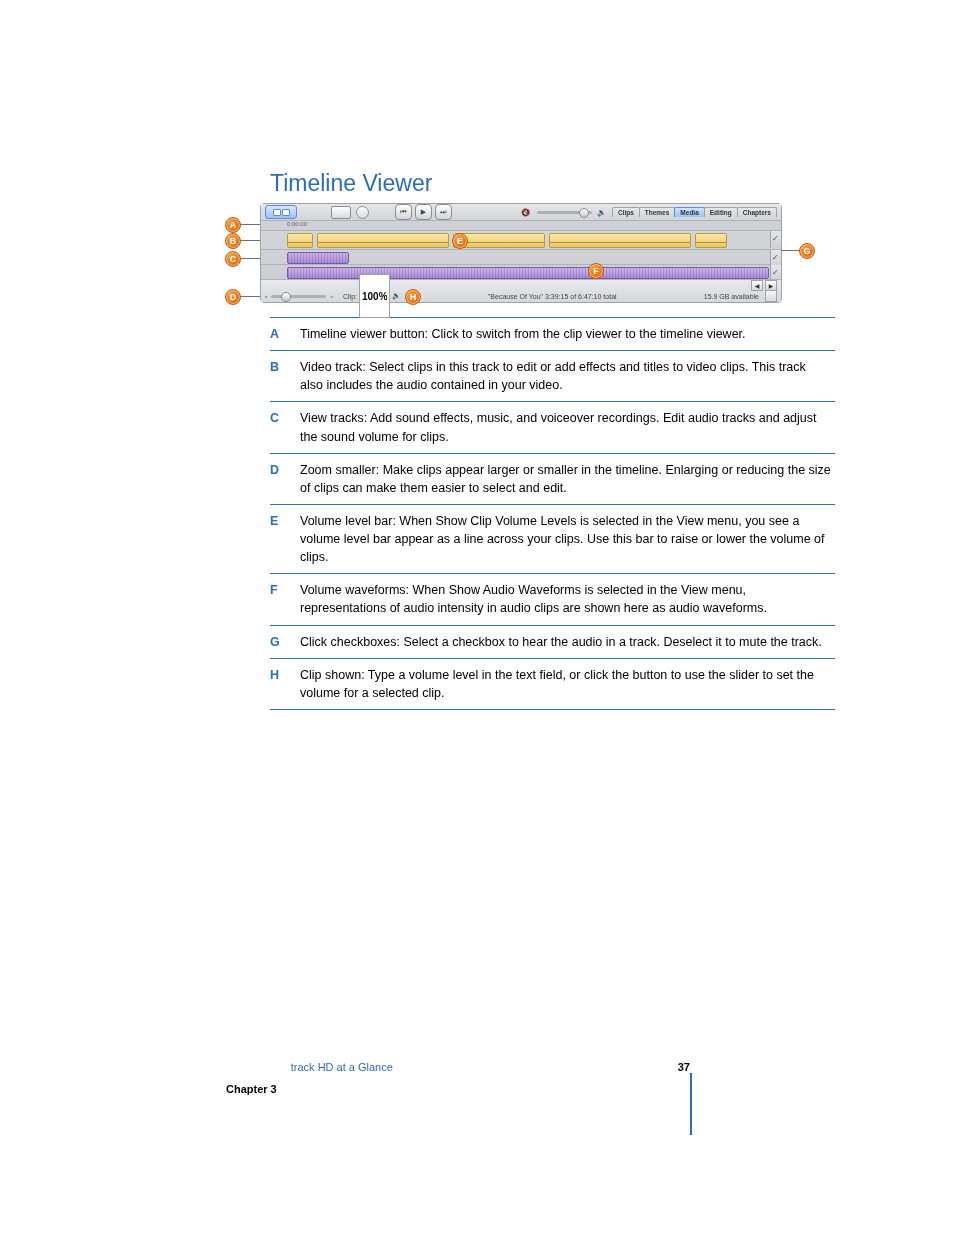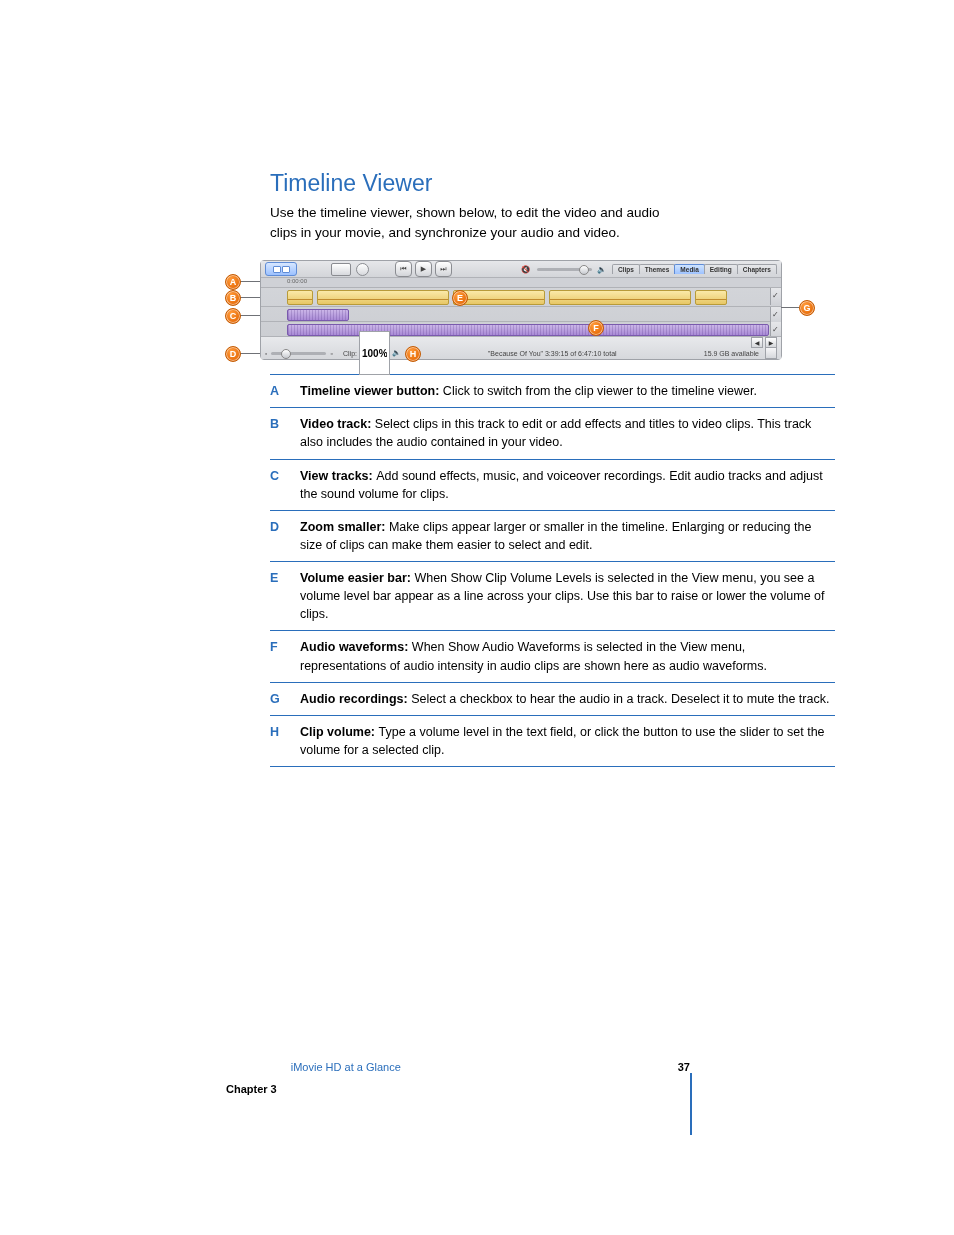--- a/index.html
+++ b/index.html
@@ -134,21 +134,21 @@
   }
   table.legend tr { border-bottom: 1px solid #2a6ebb; }
   table.legend tr:first-child { border-top: 1.5px solid #2a6ebb; }
   td.lett {
     width: 26px;
     color: #2a6ebb;
     font-weight: 700;
     font-family: inherit;
     padding-left: 4px;
   }
-  td.desc b { font-weight: 700; }
+  td.desc b { font-weight: 400; }
 
   
   .footer {
     position:absolute;
     bottom: 140px;
     left: 226px;
     right: 128px;
     display:flex;
     align-items:center;
     font-size: 11px;
@@ -164,21 +164,20 @@
     height:62px;
     background:#2a6ebb;
   }
 </style>
 </head>
 <body>
 
 <div class="page">
 
   <h1 class="title">Timeline Viewer</h1>
-  <p class="intro">Use the timeline viewer, shown below, to edit the video and audio clips in your movie, and synchronize your audio and video.</p>
 
   <div class="figure">
 
     <div class="timeline">
 
       <div class="tl-top">
         <div class="vswitch">
             <span></span>
             <span></span>
           </div>
@@ -286,37 +285,37 @@
         <tr>
           <td class="lett">C</td>
           <td class="desc"><b>View tracks:  </b>Add sound effects, music, and voiceover recordings. Edit audio tracks and adjust the sound volume for clips.</td>
         </tr>
         <tr>
           <td class="lett">D</td>
           <td class="desc"><b>Zoom smaller:  </b>Make clips appear larger or smaller in the timeline. Enlarging or reducing the size of clips can make them easier to select and edit.</td>
         </tr>
         <tr>
           <td class="lett">E</td>
-          <td class="desc"><b>Volume easier bar:  </b>When Show Clip Volume Levels is selected in the View menu, you see a volume level bar appear as a line across your clips. Use this bar to raise or lower the volume of clips.</td>
+          <td class="desc"><b>Volume level bar:  </b>When Show Clip Volume Levels is selected in the View menu, you see a volume level bar appear as a line across your clips. Use this bar to raise or lower the volume of clips.</td>
         </tr>
         <tr>
           <td class="lett">F</td>
-          <td class="desc"><b>Audio waveforms:  </b>When Show Audio Waveforms is selected in the View menu, representations of audio intensity in audio clips are shown here as audio waveforms.</td>
+          <td class="desc"><b>Volume waveforms:  </b>When Show Audio Waveforms is selected in the View menu, representations of audio intensity in audio clips are shown here as audio waveforms.</td>
         </tr>
         <tr>
           <td class="lett">G</td>
-          <td class="desc"><b>Audio recordings:  </b>Select a checkbox to hear the audio in a track. Deselect it to mute the track.</td>
+          <td class="desc"><b>Click checkboxes:  </b>Select a checkbox to hear the audio in a track. Deselect it to mute the track.</td>
         </tr>
         <tr>
           <td class="lett">H</td>
-          <td class="desc"><b>Clip volume:  </b>Type a volume level in the text field, or click the button to use the slider to set the volume for a selected clip.</td>
+          <td class="desc"><b>Clip shown:  </b>Type a volume level in the text field, or click the button to use the slider to set the volume for a selected clip.</td>
         </tr>
       </tbody>
   </table>
 
   <div class="footer">
     <span class="chap">Chapter 3</span>
-    <span class="chname">iMovie HD at a Glance</span>
+    <span class="chname">track HD at a Glance</span>
     <span class="pg">37</span>
   </div>
   <div class="footer-rule"></div>
 
 </div>
 
 </body></html>

